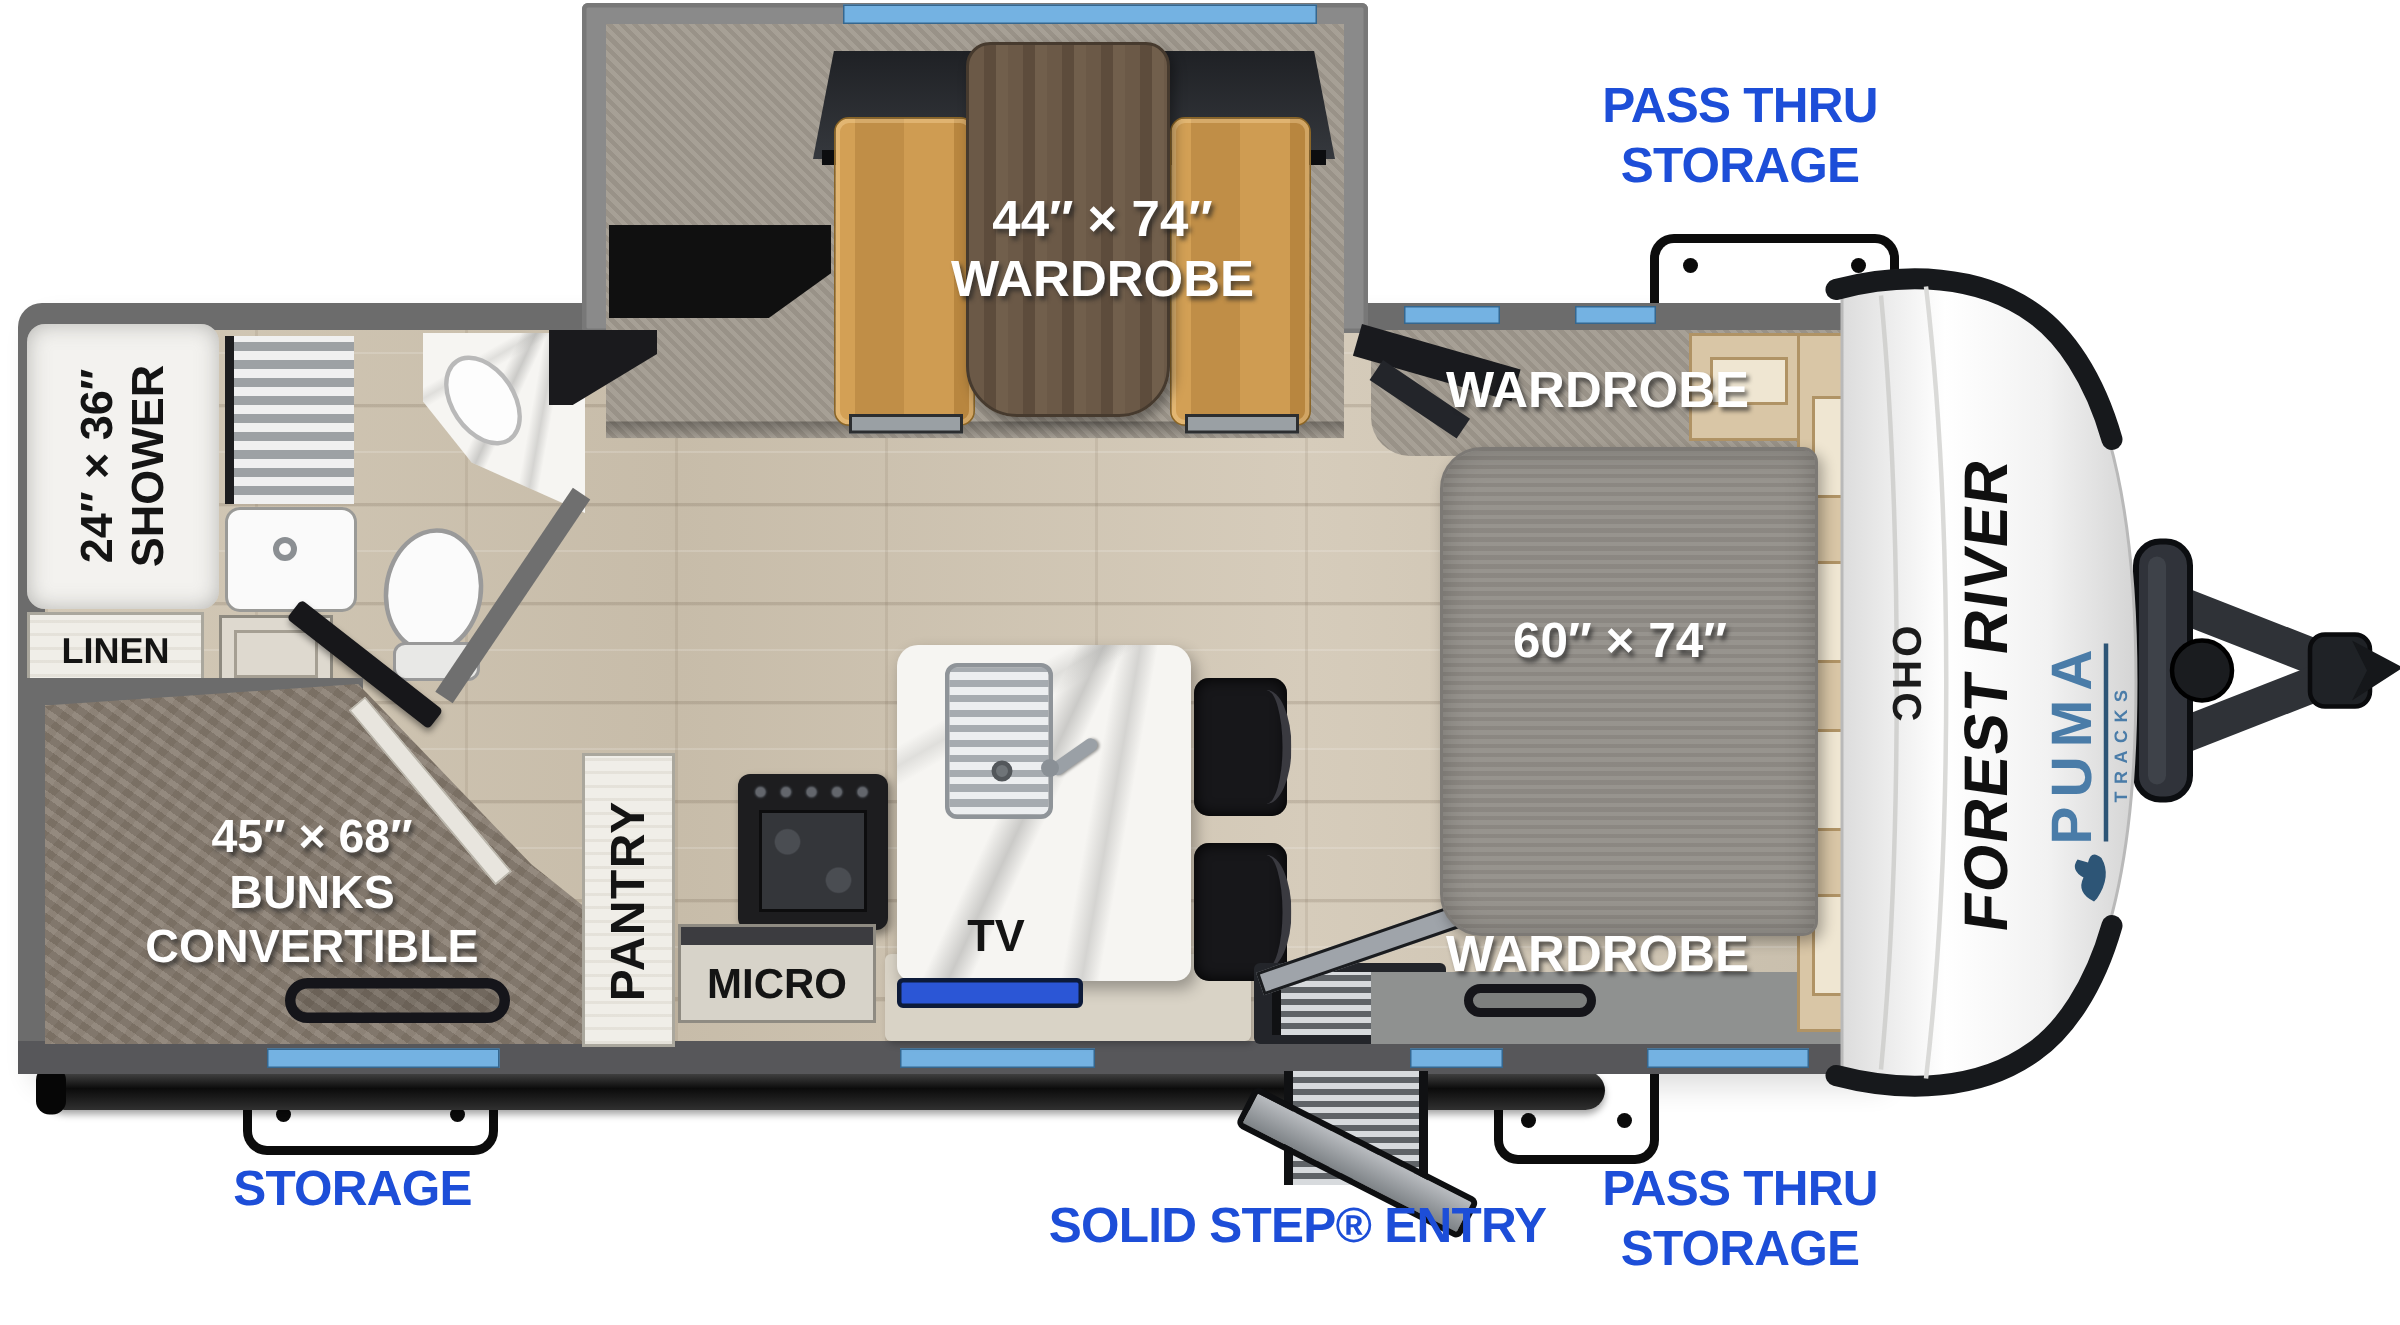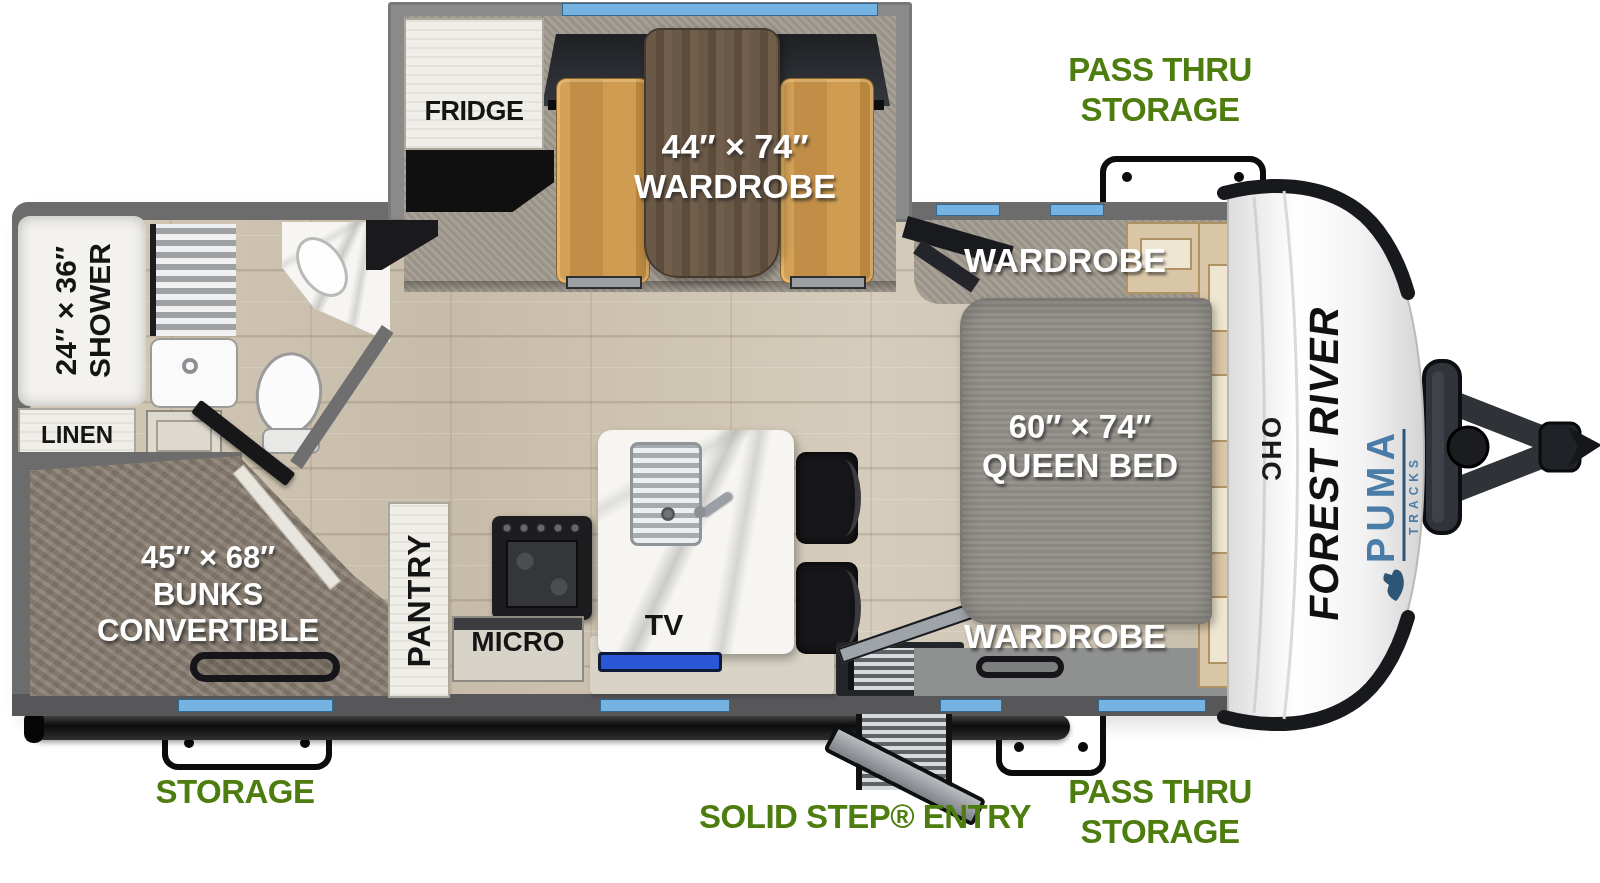--- a/index.html
+++ b/index.html
@@ -19,21 +19,21 @@
   .marble{background-color:#f6f5f2;background-image:
     linear-gradient(115deg, transparent 40%, rgba(150,150,148,.45) 46%, transparent 51%),
     linear-gradient(100deg, transparent 63%, rgba(150,150,148,.35) 69%, transparent 74%),
     linear-gradient(150deg, transparent 20%, rgba(175,175,172,.32) 24%, transparent 28%);}
   .cab{background-color:#f0eee8;background-image:
     repeating-linear-gradient(0deg, rgba(160,150,130,.14) 0 2px, transparent 2px 9px);
     border:2px solid #aaa79d;box-sizing:border-box;}
   .wall{background:#6c6c6c;}
   .win{background:#74b2e2;border:1px solid #35678f;box-sizing:border-box;}
   
-  .olbl{color:#4d7c0f;font-weight:bold;text-align:center;font-size:33px;line-height:1.22;letter-spacing:-.5px;}
+  .olbl{color:#1d4ed8;font-weight:bold;text-align:center;font-size:33px;line-height:1.22;letter-spacing:-.5px;}
   .wlbl{color:#fff;font-weight:bold;text-align:center;text-shadow:2px 3px 3px rgba(35,35,35,.65);line-height:1.18;}
   .blbl{color:#141414;font-weight:bold;text-align:center;}
   .rotbox{display:flex;align-items:center;justify-content:center;}
   .rot-ccw{transform:rotate(-90deg);white-space:nowrap;}
   
   .bench{background:linear-gradient(90deg,#d3a055 0 14%,#c08e47 14% 50%,#cf9c52 50% 86%,#b8863f 86%);
     border:1px solid #8a6526;border-radius:10px;box-shadow:inset 0 0 0 3px rgba(255,224,170,.35);}
   .tablewood{background:repeating-linear-gradient(90deg,#6b5947 0 10px,#5d4c3c 10px 18px,#715f4c 18px 26px);
     border:2px solid #463a2e;box-sizing:border-box;}
   .steel{background:repeating-linear-gradient(0deg,#eceef0 0 5px,#a6abb0 5px 10px);
@@ -82,23 +82,20 @@
 
   <div class="abs" style="left:388px;top:2px;width:524px;height:220px;background:#8a8a8a;border-radius:4px;box-shadow:inset 0 0 0 3px #787878;"></div>
   <div class="abs win" style="left:562px;top:3px;width:316px;height:13px;"></div>
   <div class="abs carpet" style="left:404px;top:16px;width:492px;height:276px;"></div>
   <div class="abs" style="left:404px;top:281px;width:492px;height:12px;background:linear-gradient(180deg,rgba(0,0,0,.30),rgba(0,0,0,0));"></div>
 
   <div class="abs" style="left:542px;top:34px;width:348px;height:72px;background:linear-gradient(180deg,#1f2125,#35383d);
               clip-path:polygon(4% 0,96% 0,100% 100%,0 100%);"></div>
   <div class="abs" style="left:548px;top:100px;width:336px;height:10px;background:#0c0d0f;"></div>
 
-  <div class="abs cab" style="left:404px;top:18px;width:140px;height:132px;">
-    <div class="abs blbl" style="left:0;top:76px;width:136px;font-size:27px;letter-spacing:-.5px;">FRIDGE</div>
-  </div>
   <div class="abs" style="left:406px;top:150px;width:148px;height:62px;background:#101010;
               clip-path:polygon(0 0,100% 0,100% 52%,72% 100%,0 100%);"></div>
 
   <div class="abs bench" style="left:556px;top:78px;width:92px;height:204px;"></div>
   <div class="abs bench" style="left:780px;top:78px;width:92px;height:204px;"></div>
   <div class="abs" style="left:566px;top:276px;width:72px;height:9px;background:#9aa0a4;border:2px solid #2c2e30;"></div>
   <div class="abs" style="left:790px;top:276px;width:72px;height:9px;background:#9aa0a4;border:2px solid #2c2e30;"></div>
   <div class="abs tablewood" style="left:644px;top:28px;width:136px;height:250px;border-radius:16px 16px 34px 34px;box-shadow:3px 4px 8px rgba(0,0,0,.35);"></div>
   <div class="abs wlbl" style="left:630px;top:126px;width:210px;font-size:34px;">
     <div>44″ × 74″</div>
@@ -146,21 +143,21 @@
   <div class="abs cab rotbox" style="left:388px;top:502px;width:62px;height:196px;">
     <span class="rot-ccw blbl" style="font-size:32px;letter-spacing:1px;">PANTRY</span>
   </div>
   <div class="abs" style="left:492px;top:516px;width:100px;height:104px;background:#1d1d1f;border-radius:8px;box-shadow:2px 3px 6px rgba(0,0,0,.4);">
     <div class="abs" style="left:8px;top:5px;width:84px;height:14px;background-image:radial-gradient(circle at 7px 7px,#63666c 3px,#2a2c30 4px,transparent 5px);background-size:17px 14px;background-repeat:repeat-x;"></div>
     <div class="abs" style="left:14px;top:24px;width:72px;height:68px;background:#34363a;border:2px solid #0d0d0e;box-sizing:border-box;
                 background-image:radial-gradient(circle at 25% 30%,#4a4d52 8px,transparent 9px),radial-gradient(circle at 75% 70%,#4a4d52 8px,transparent 9px);"></div>
   </div>
   <div class="abs" style="left:452px;top:616px;width:132px;height:66px;background:#d7d3c9;border:2px solid #8f8b82;box-sizing:border-box;">
     <div class="abs" style="left:0;top:0;width:128px;height:12px;background:#3c3c40;"></div>
-    <div class="abs blbl" style="left:0;top:8px;width:128px;font-size:28px;">MICRO</div>
+    <div class="abs blbl" style="left:0;top:22px;width:128px;font-size:28px;">MICRO</div>
   </div>
 
   <div class="abs" style="left:590px;top:636px;width:244px;height:58px;background:#d9d3c6;border-radius:4px;box-shadow:2px 2px 5px rgba(0,0,0,.25);"></div>
   <div class="abs marble" style="left:598px;top:430px;width:196px;height:224px;border-radius:14px 14px 10px 10px;box-shadow:3px 5px 10px rgba(0,0,0,.3);"></div>
   <div class="abs steel" style="left:630px;top:442px;width:72px;height:104px;">
     <div class="abs" style="left:28px;top:62px;width:14px;height:14px;border-radius:50%;background:#6f7478;border:3px solid #53575b;box-sizing:border-box;"></div>
   </div>
   <div class="abs" style="left:698px;top:500px;width:36px;height:9px;background:#9aa0a6;border-radius:5px;transform:rotate(-35deg);box-shadow:1px 1px 2px rgba(0,0,0,.4);"></div>
   <div class="abs" style="left:694px;top:506px;width:12px;height:12px;border-radius:50%;background:#8a9096;"></div>
   <div class="abs blbl" style="left:622px;top:608px;width:84px;font-size:30px;">TV</div>
@@ -193,21 +190,20 @@
     <div class="abs" style="left:8px;top:262px;width:26px;height:64px;background:#efe6d2;border:2px solid #b09365;"></div>
     <div class="abs" style="left:8px;top:372px;width:26px;height:64px;background:#efe6d2;border:2px solid #b09365;"></div>
   </div>
 
   <div class="abs" style="left:960px;top:298px;width:252px;height:326px;border-radius:28px 10px 10px 28px;
               background-color:#918d87;background-image:repeating-linear-gradient(0deg,rgba(255,255,255,.06) 0 3px,rgba(0,0,0,.04) 3px 6px);
               border:2px solid #7c7975;box-sizing:border-box;box-shadow:inset 0 0 20px rgba(0,0,0,.22),3px 4px 9px rgba(0,0,0,.3);"></div>
   <div class="abs wlbl" style="left:940px;top:240px;width:250px;font-size:34px;">WARDROBE</div>
   <div class="abs wlbl" style="left:950px;top:408px;width:260px;font-size:33px;">
     <div>60″ × 74″</div>
-    <div>QUEEN BED</div>
   </div>
   <div class="abs wlbl" style="left:940px;top:616px;width:250px;font-size:34px;">WARDROBE</div>
 
   <svg class="abs" style="left:1210px;top:175px;width:390px;height:560px;" viewBox="0 0 390 560">
     <defs>
       <linearGradient id="capGrad" x1="0" y1="0" x2="1" y2="0">
         <stop offset="0" stop-color="#dcdcdc"></stop>
           <stop offset="0.35" stop-color="#ffffff"></stop>
         <stop offset="0.7" stop-color="#f2f2f2"></stop>
           <stop offset="1" stop-color="#d4d4d4"></stop>

